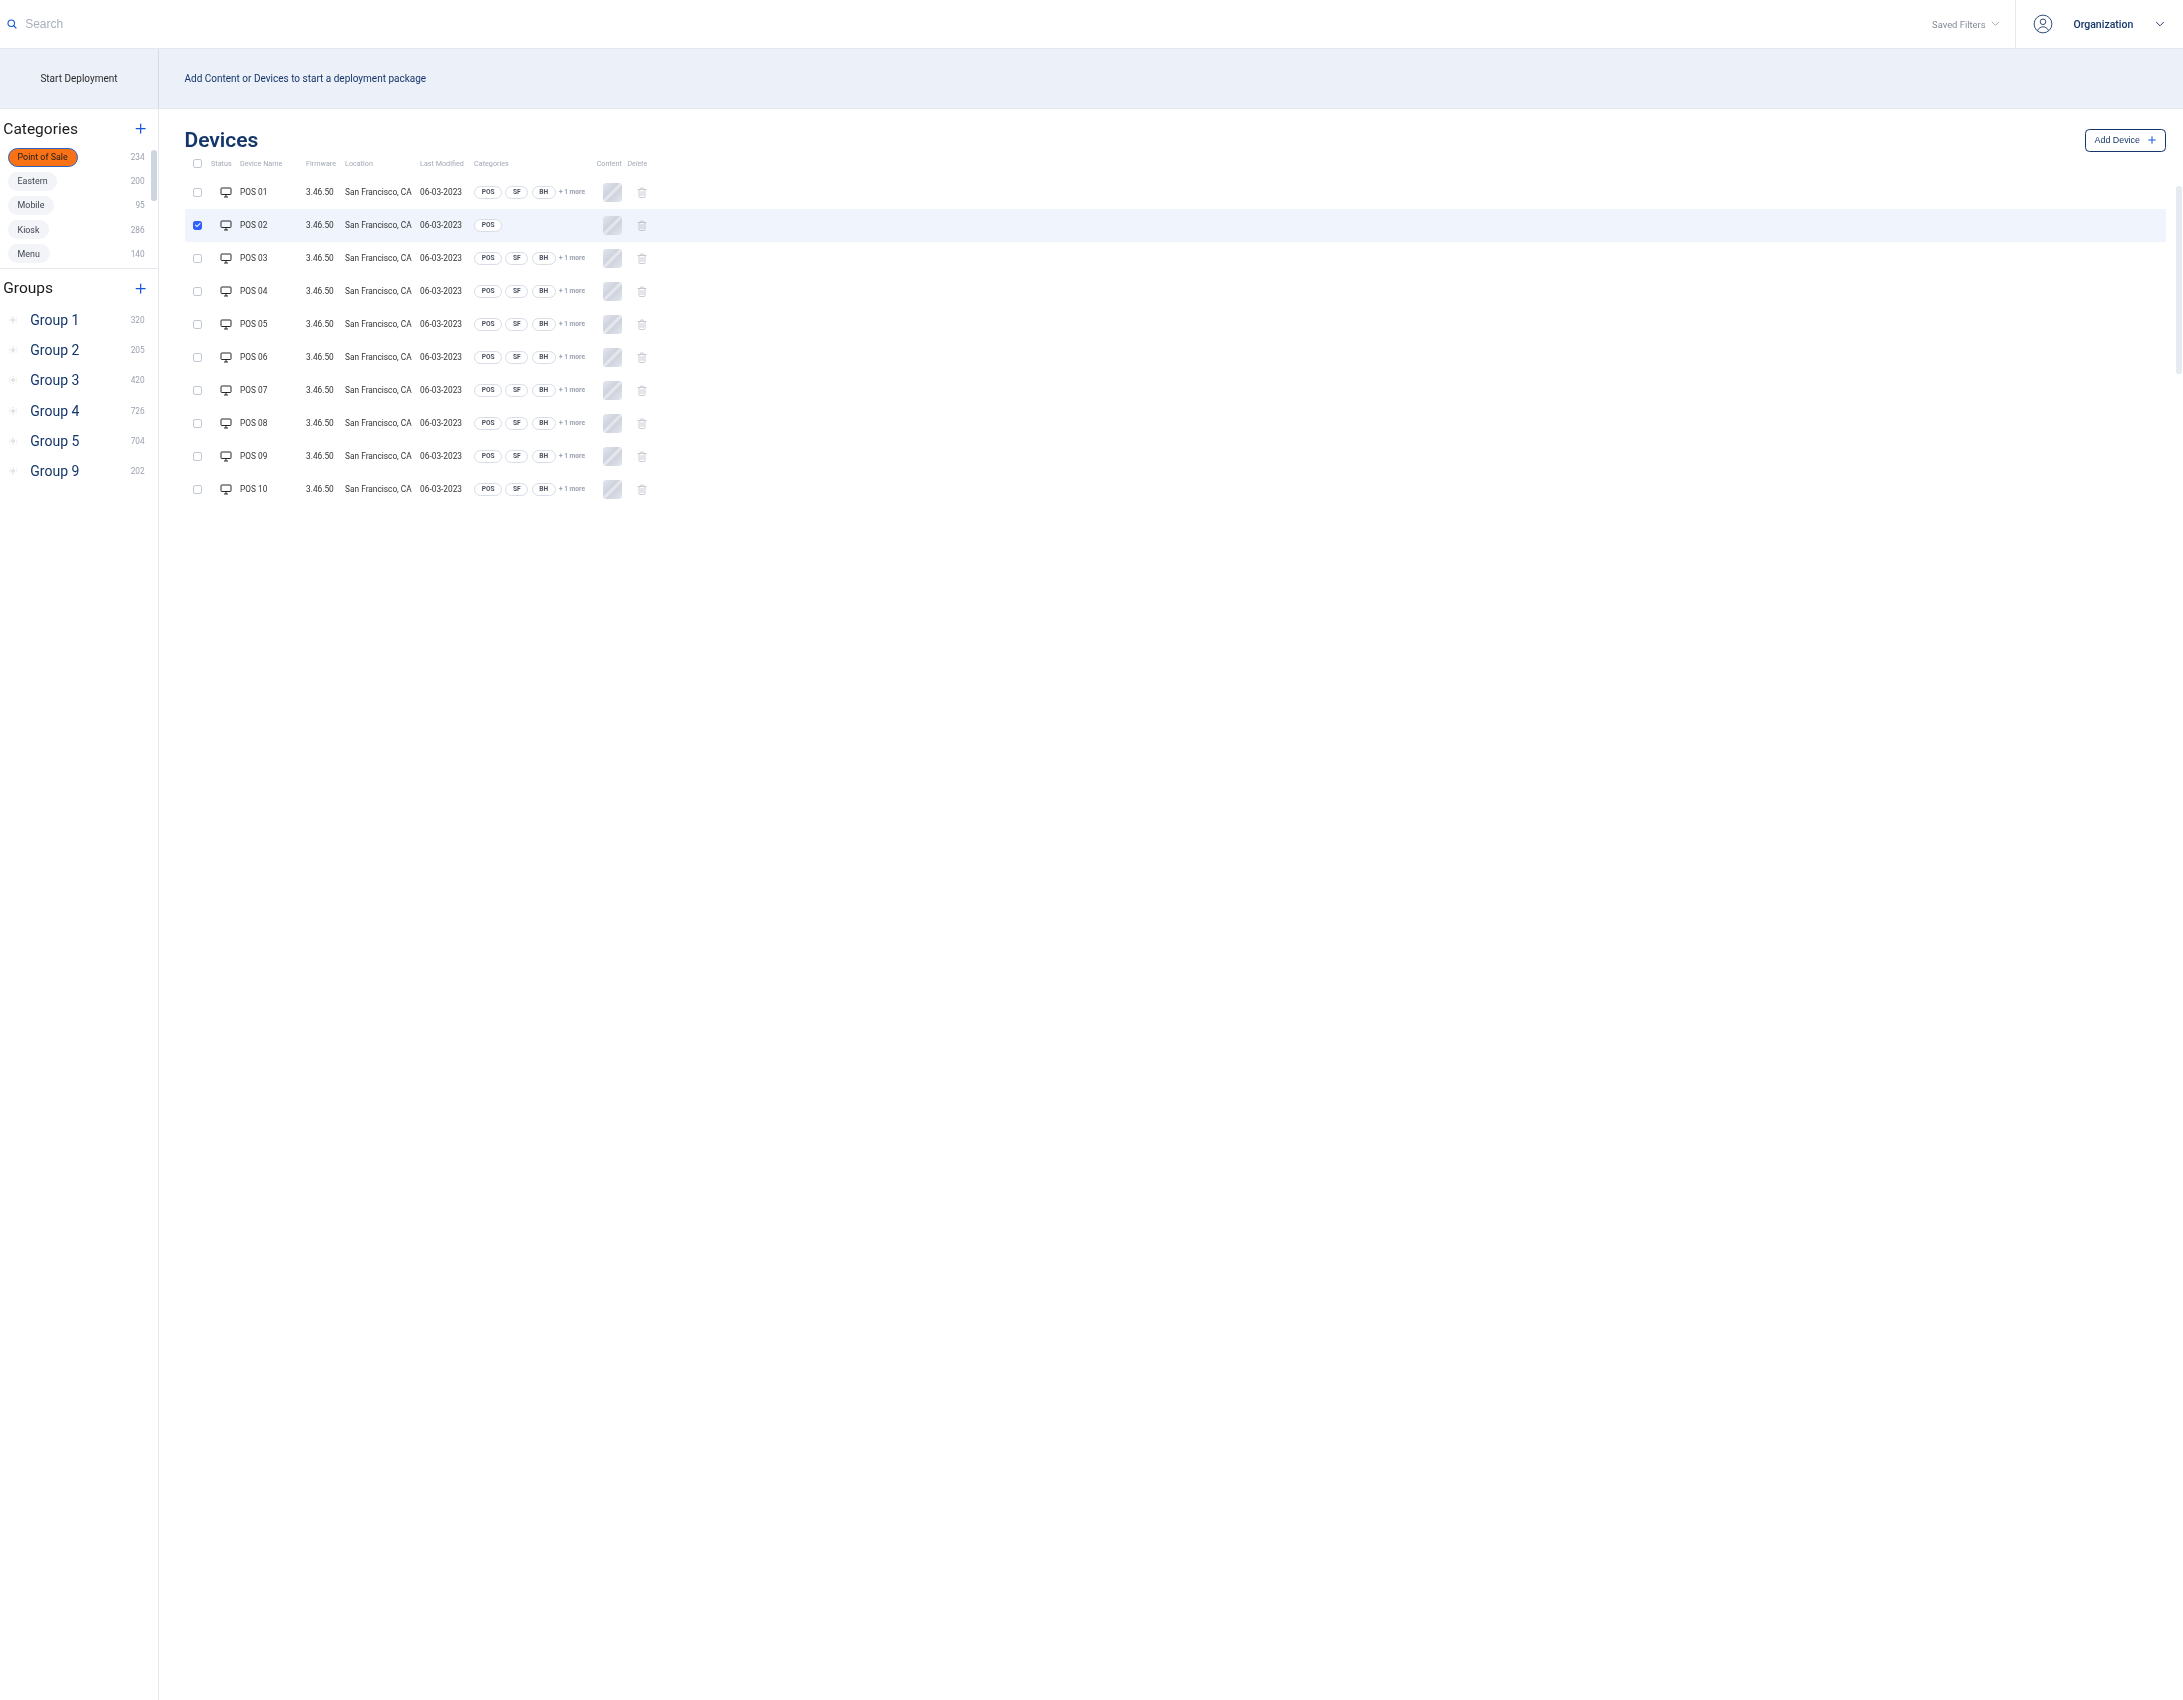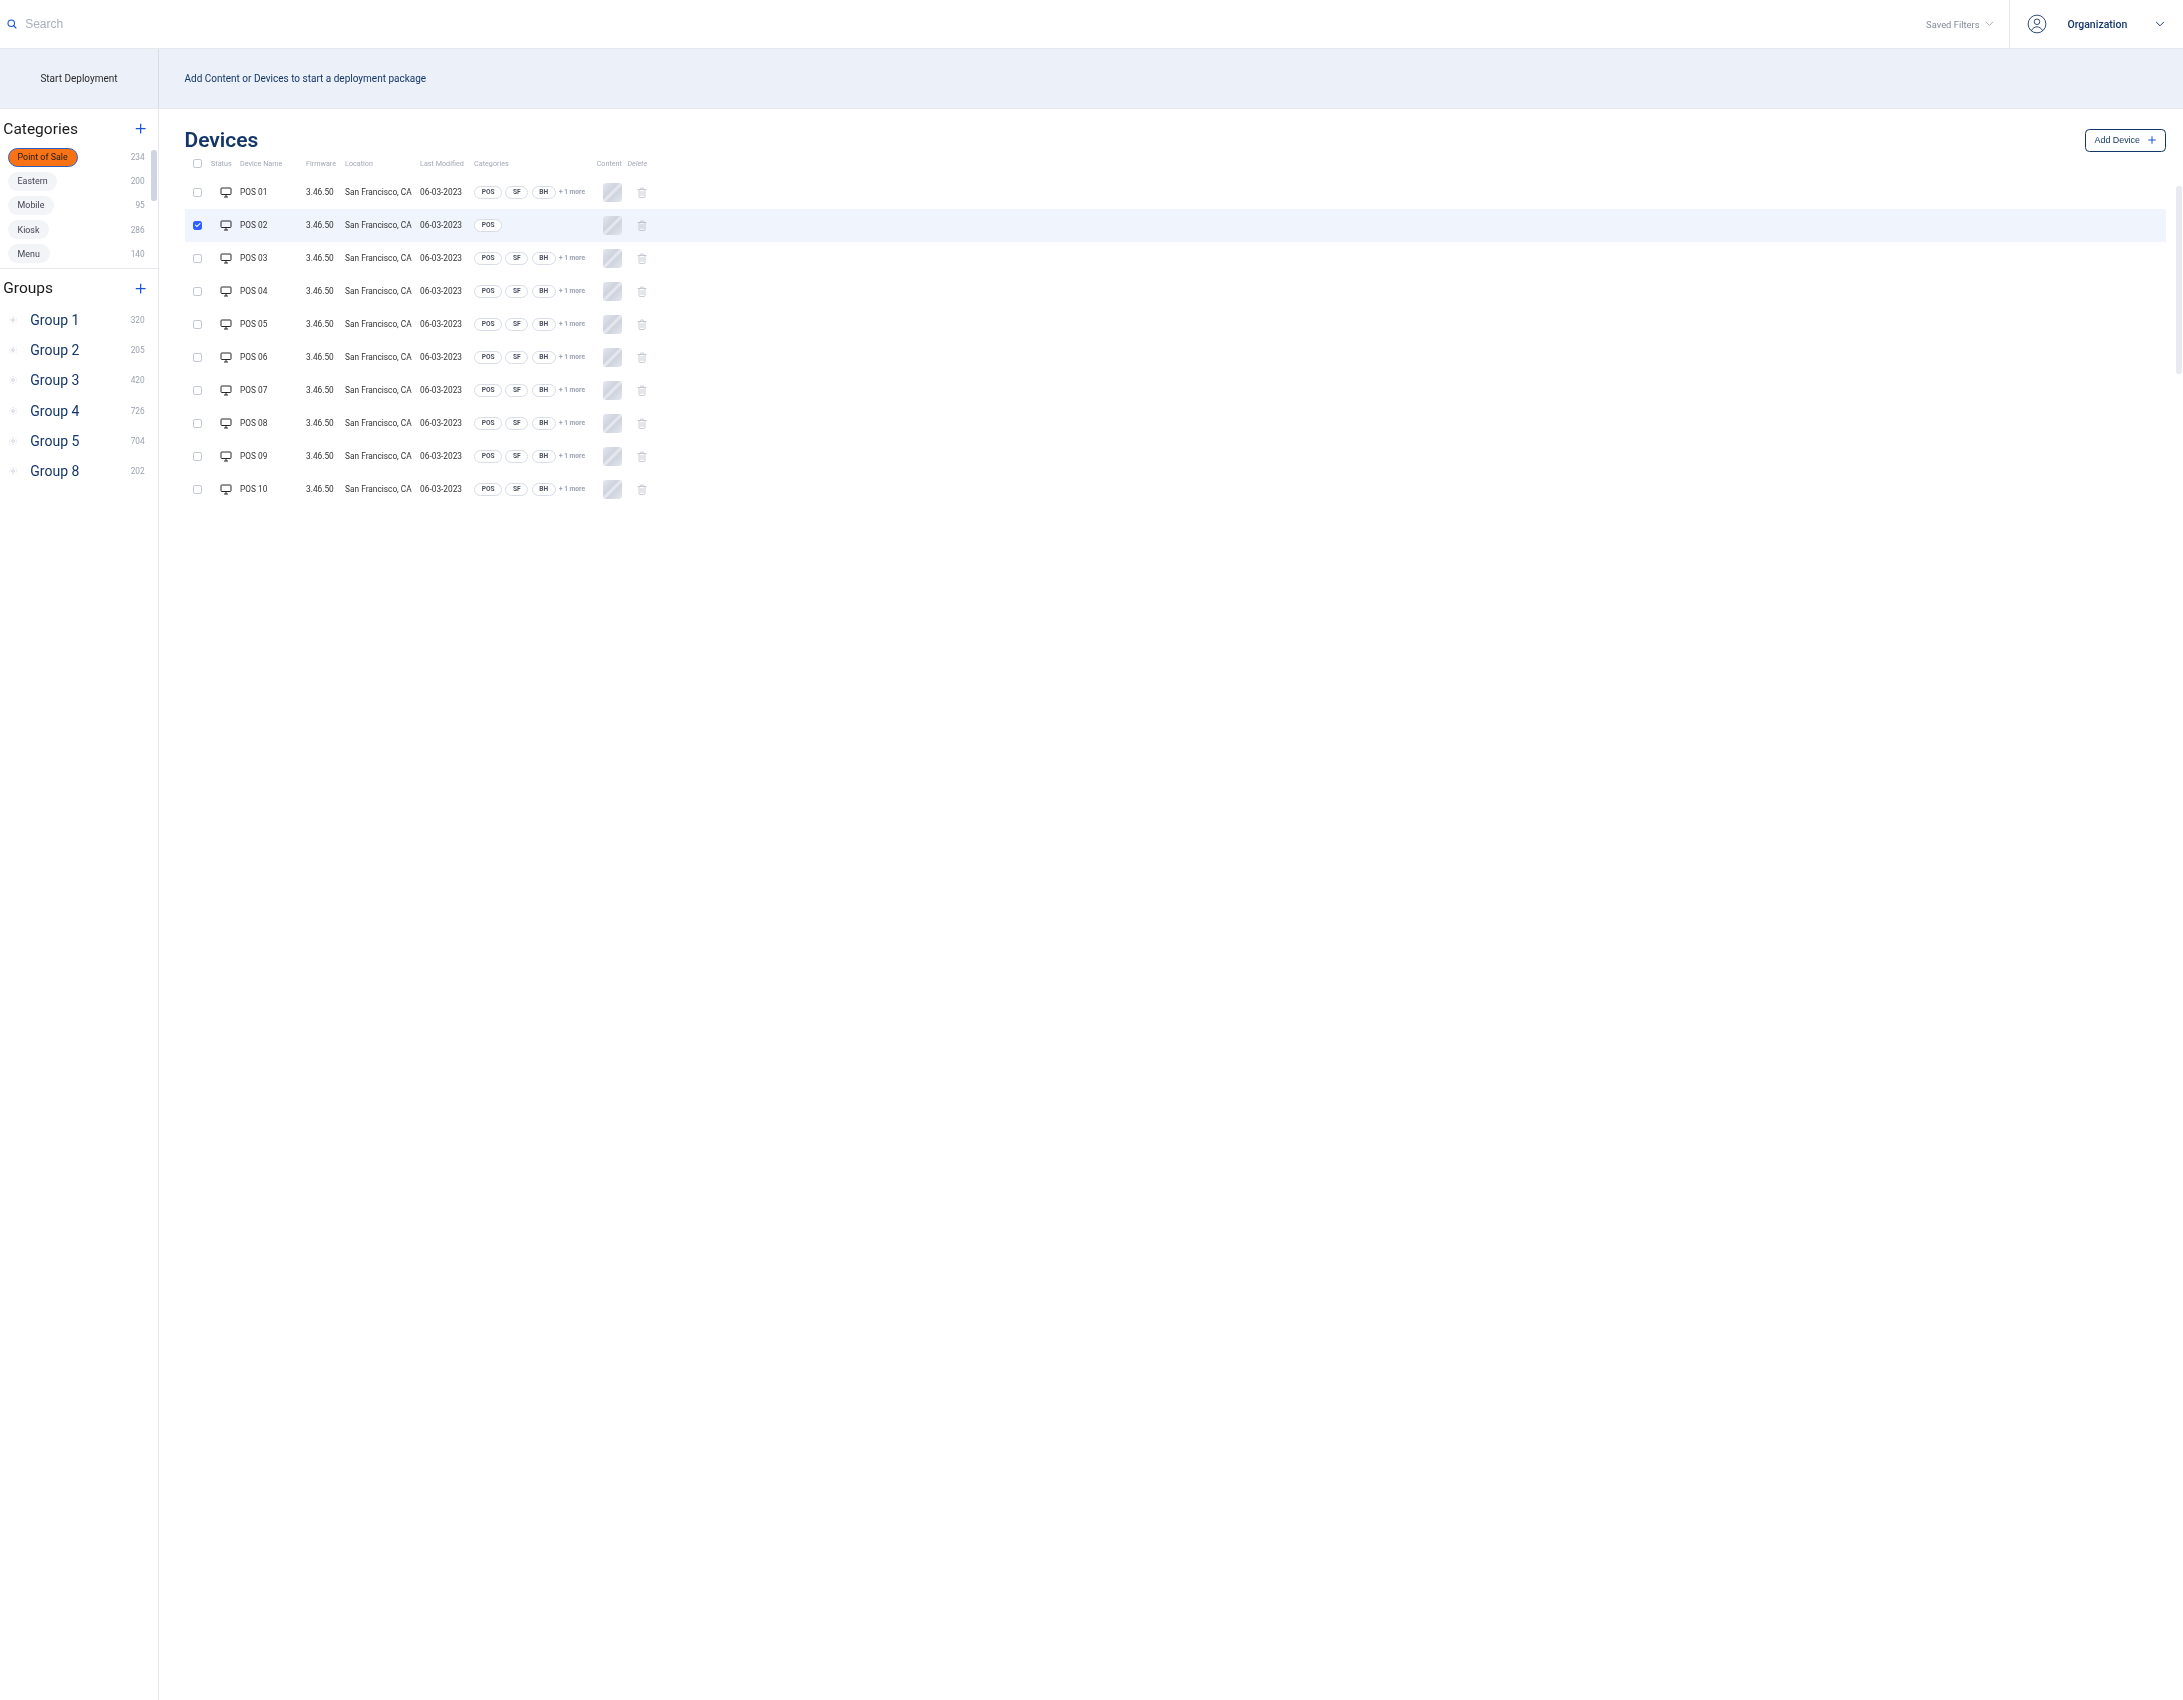--- a/index.html
+++ b/index.html
@@ -55,21 +55,21 @@
   }
   .avatar-wrap {
     width: 53px;
     display: flex;
     justify-content: center;
     align-items: center;
   }
   .org-select {
     display: flex;
     align-items: center;
-    gap: 28px;
+    gap: 22px;
     padding: 0 17.7px 0 4.4px;
     color: #15366a;
     font-size: 10.5px;
     font-weight: 500;
     cursor: pointer;
   }
 
   
   .deploy-strip {
     display: flex;
@@ -411,21 +411,21 @@
             <span class="count">704</span>
           </li>
           <li class="group-item">
             <span class="group-left">
               <span>
                 <svg width="10" height="10" viewBox="0 0 24 24" fill="none" stroke="#b7bdc9" stroke-width="1.6">
                   <circle cx="12" cy="12" r="3.2"></circle>
                   <path d="M12 3v2M12 19v2M4.6 6l1.4 1.4M18 16.6l1.4 1.4M3 12h2M19 12h2M4.6 18l1.4-1.4M18 7.4 19.4 6"></path>
                 </svg>
               </span>
-              <span class="group-name">Group 8</span>
+              <span class="group-name">Group 9</span>
             </span>
             <span class="count">202</span>
           </li>
         </ul>
     </div>
   </aside>
 
   <section class="content">
     <div class="content-scroll-thumb"></div>
 

